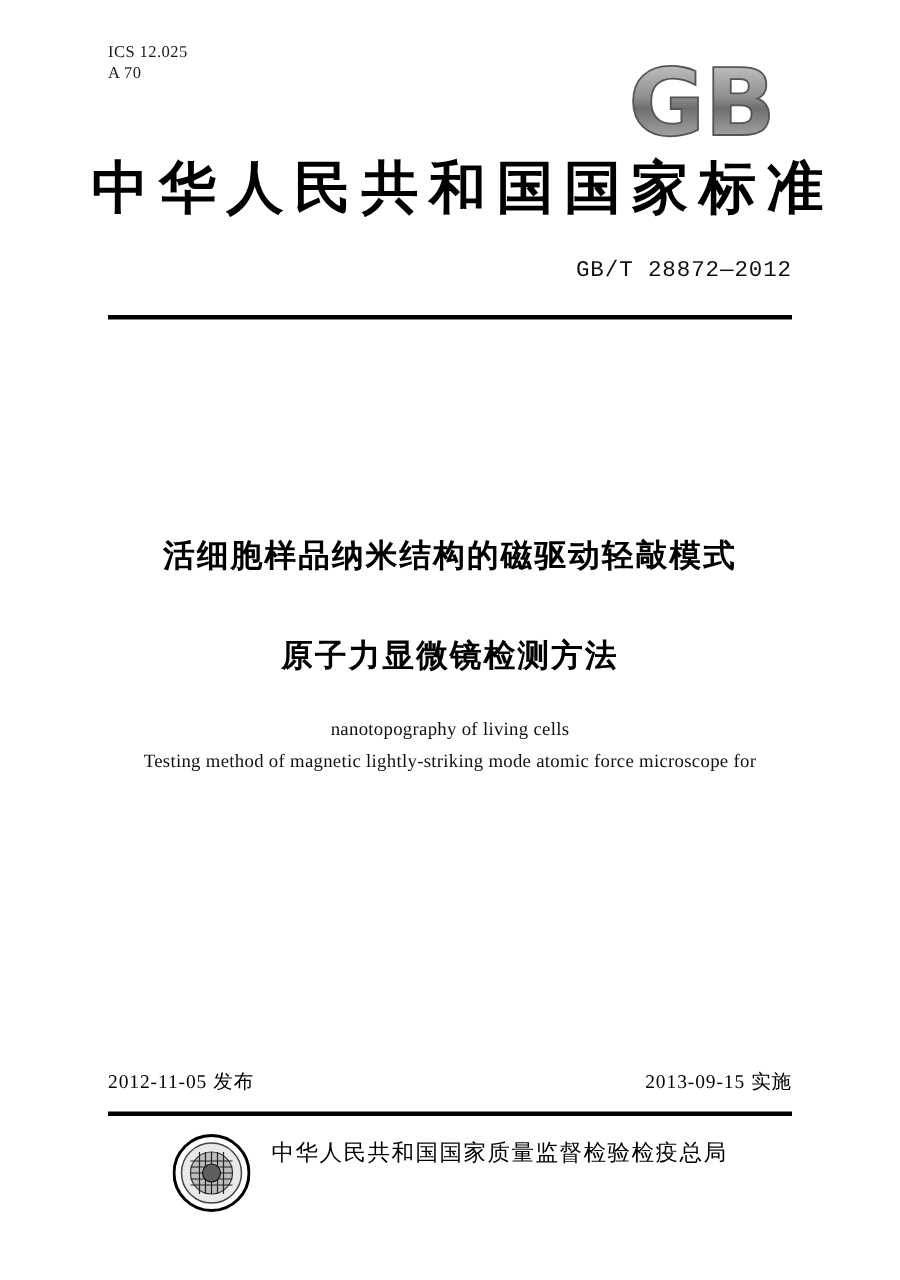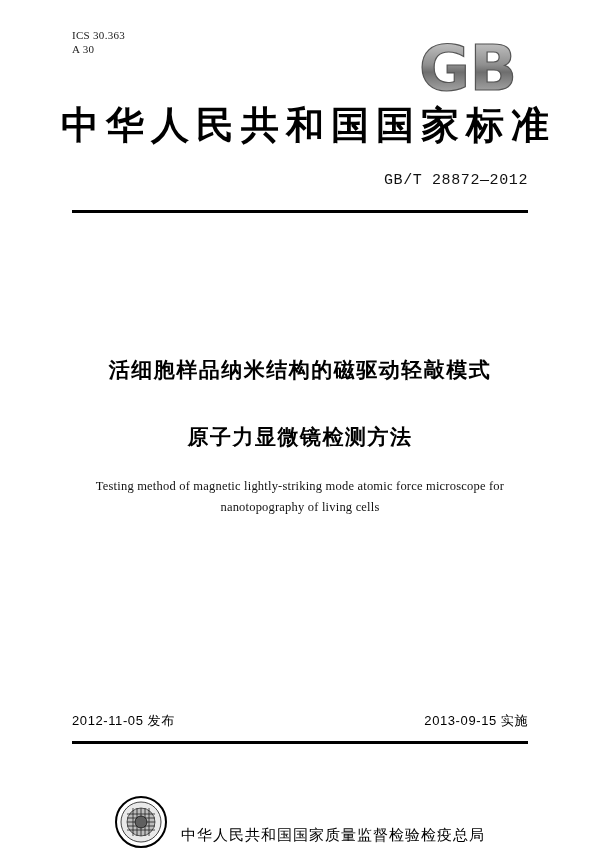--- a/index.html
+++ b/index.html
@@ -114,21 +114,21 @@
     top: 712px;
     display: flex;
     justify-content: space-between;
     align-items: baseline;
     font-family: "DejaVu Sans", sans-serif;
     font-size: 13px;
     letter-spacing: 0.6px;
     color: #000;
   }
   .date-line .date-text {
-    font-family: Liberation Sans, sans-serif;
+    font-family: Liberation Serif, serif;
     font-size: 13px;
   }
   .date-line .date-suffix {
     font-family: "DejaVu Sans", sans-serif;
     font-size: 13px;
     padding-left: 4px;
   }
 
   
   .footer-rule {
@@ -138,23 +138,23 @@
     top: 741px;
     height: 3px;
     background: #000;
   }
 
   
   .issuer {
     position: absolute;
     left: 0;
     right: 0;
-    top: 796px;
+    top: 756px;
     display: flex;
-    align-items: flex-end;
+    align-items: flex-start;
     justify-content: center;
   }
   .issuer-seal {
     width: 52px;
     height: 52px;
     margin-right: 14px;
     flex: 0 0 auto;
   }
   .issuer-names {
     text-align: center;
@@ -173,22 +173,22 @@
     letter-spacing: 1px;
     padding-left: 10px;
   }
 </style>
 </head>
 <body>
 
 <div class="page">
 
   <div class="ics-block">
-    <div>ICS 30.363</div>
-    <div>A 30</div>
+    <div>ICS 12.025</div>
+    <div>A 70</div>
   </div>
 
   <div class="gb-emblem">
     <svg width="120" height="72" viewBox="0 0 120 72" xmlns="http://www.w3.org/2000/svg">
       <defs>
         <linearGradient id="gbgrad" x1="0" y1="0" x2="0" y2="1">
           <stop offset="0%" stop-color="#d8d8d8"></stop>
           <stop offset="45%" stop-color="#8f8f8f"></stop>
           <stop offset="55%" stop-color="#6e6e6e"></stop>
           <stop offset="100%" stop-color="#c9c9c9"></stop>
@@ -201,22 +201,22 @@
   <div class="cn-standard-title">中华人民共和国国家标准</div>
 
   <div class="std-number">GB/T 28872—2012</div>
 
   <div class="header-rule"></div>
 
   <div class="title-block">
     <div class="title-cn">活细胞样品纳米结构的磁驱动轻敲模式</div>
     <div class="title-cn">原子力显微镜检测方法</div>
     <div class="title-en">
+      <div>nanotopography of living cells</div>
       <div>Testing method of magnetic lightly-striking mode atomic force microscope for</div>
-      <div>nanotopography of living cells</div>
     </div>
   </div>
 
   <div class="date-line">
     <div>
       <span class="date-text">2012-11-05</span><span class="date-suffix">发布</span>
     </div>
     <div>
       <span class="date-text">2013-09-15</span><span class="date-suffix">实施</span>
     </div>

